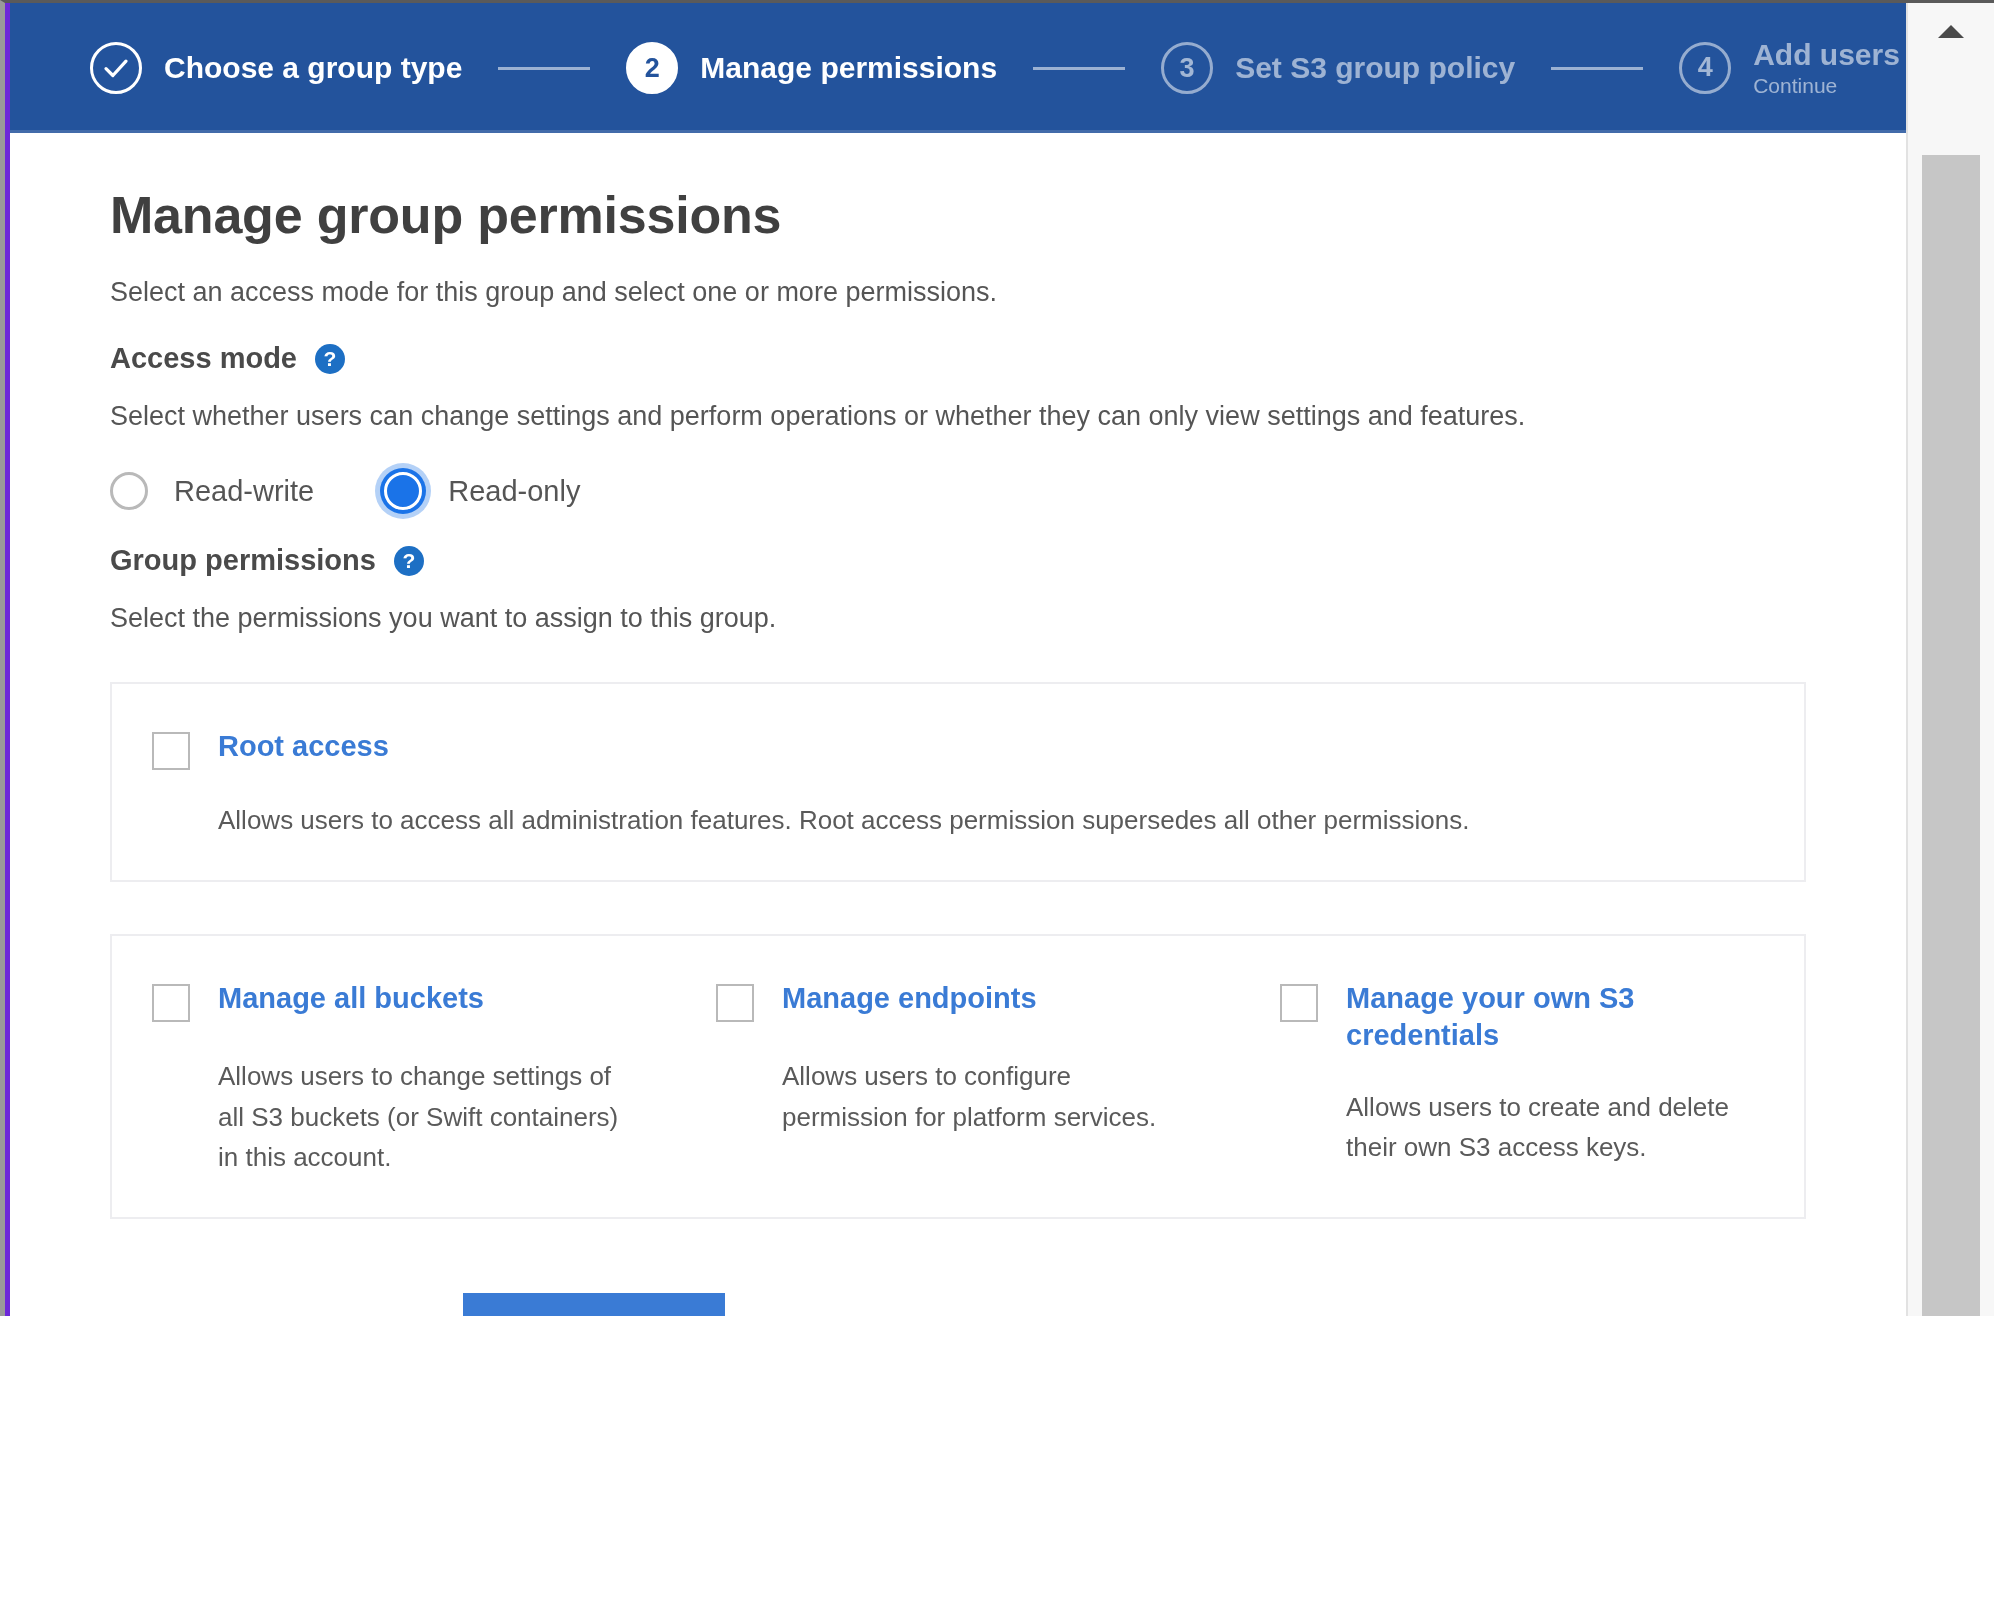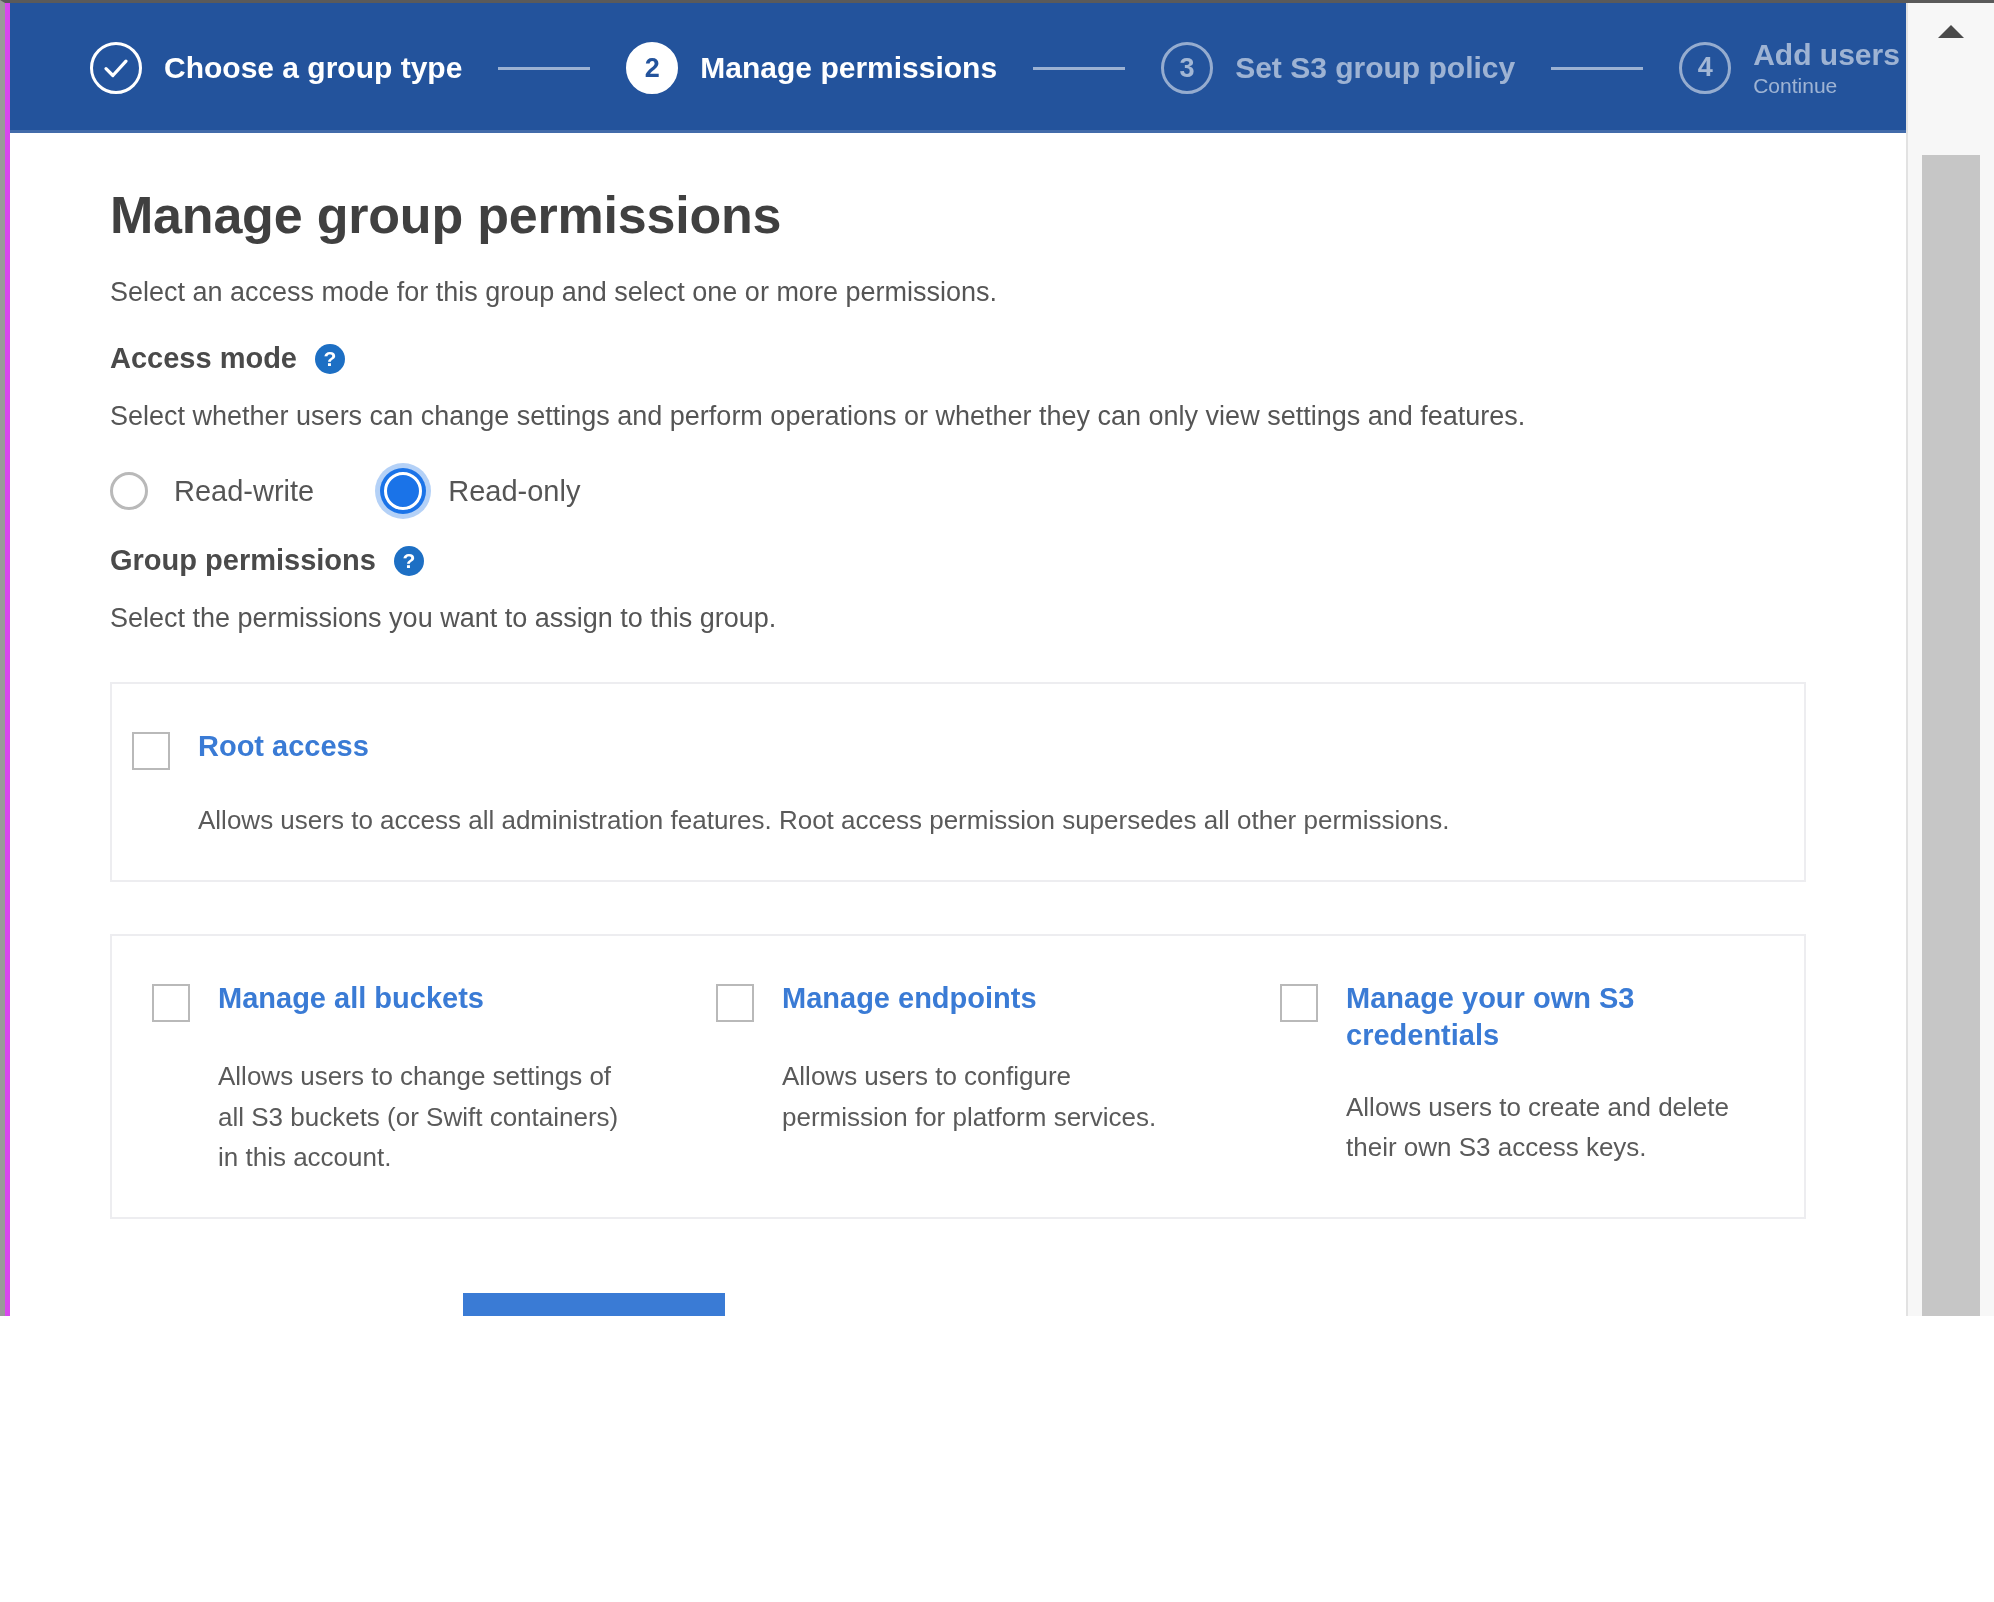--- a/index.html
+++ b/index.html
@@ -11,21 +11,21 @@
   body {
     font-family: "Liberation Sans", sans-serif;
     -webkit-font-smoothing: antialiased;
   }
 
   .app-window {
     position: relative;
     width: 1994px;
     height: 1316px;
     overflow: hidden;
-    background: #d946ef;
+    background: #6d28d9;
     box-sizing: border-box;
     border-left: 5px solid #9a9a9a;
     border-top: 3px solid #5a5a5a;
   }
 
   
   .wizard-header {
     position: absolute;
     top: 0;
     left: 5px;
@@ -229,21 +229,21 @@
     line-height: 1.25;
     cursor: pointer;
   }
   .perm-desc {
     font-size: 26px;
     color: #5a5a5a;
     line-height: 1.55;
     margin-top: 34px;
     margin-left: 66px;
   }
-  .perm-card.single .perm-col { padding-left: 20px; padding-right: 40px; }
+  .perm-card.single .perm-col { padding-left: 40px; padding-right: 40px; }
   .perm-card.single .perm-desc { margin-top: 30px; }
 
   
   .actions {
     display: flex;
     align-items: center;
     margin-top: 74px;
   }
   .btn-previous {
     font-size: 29px;

